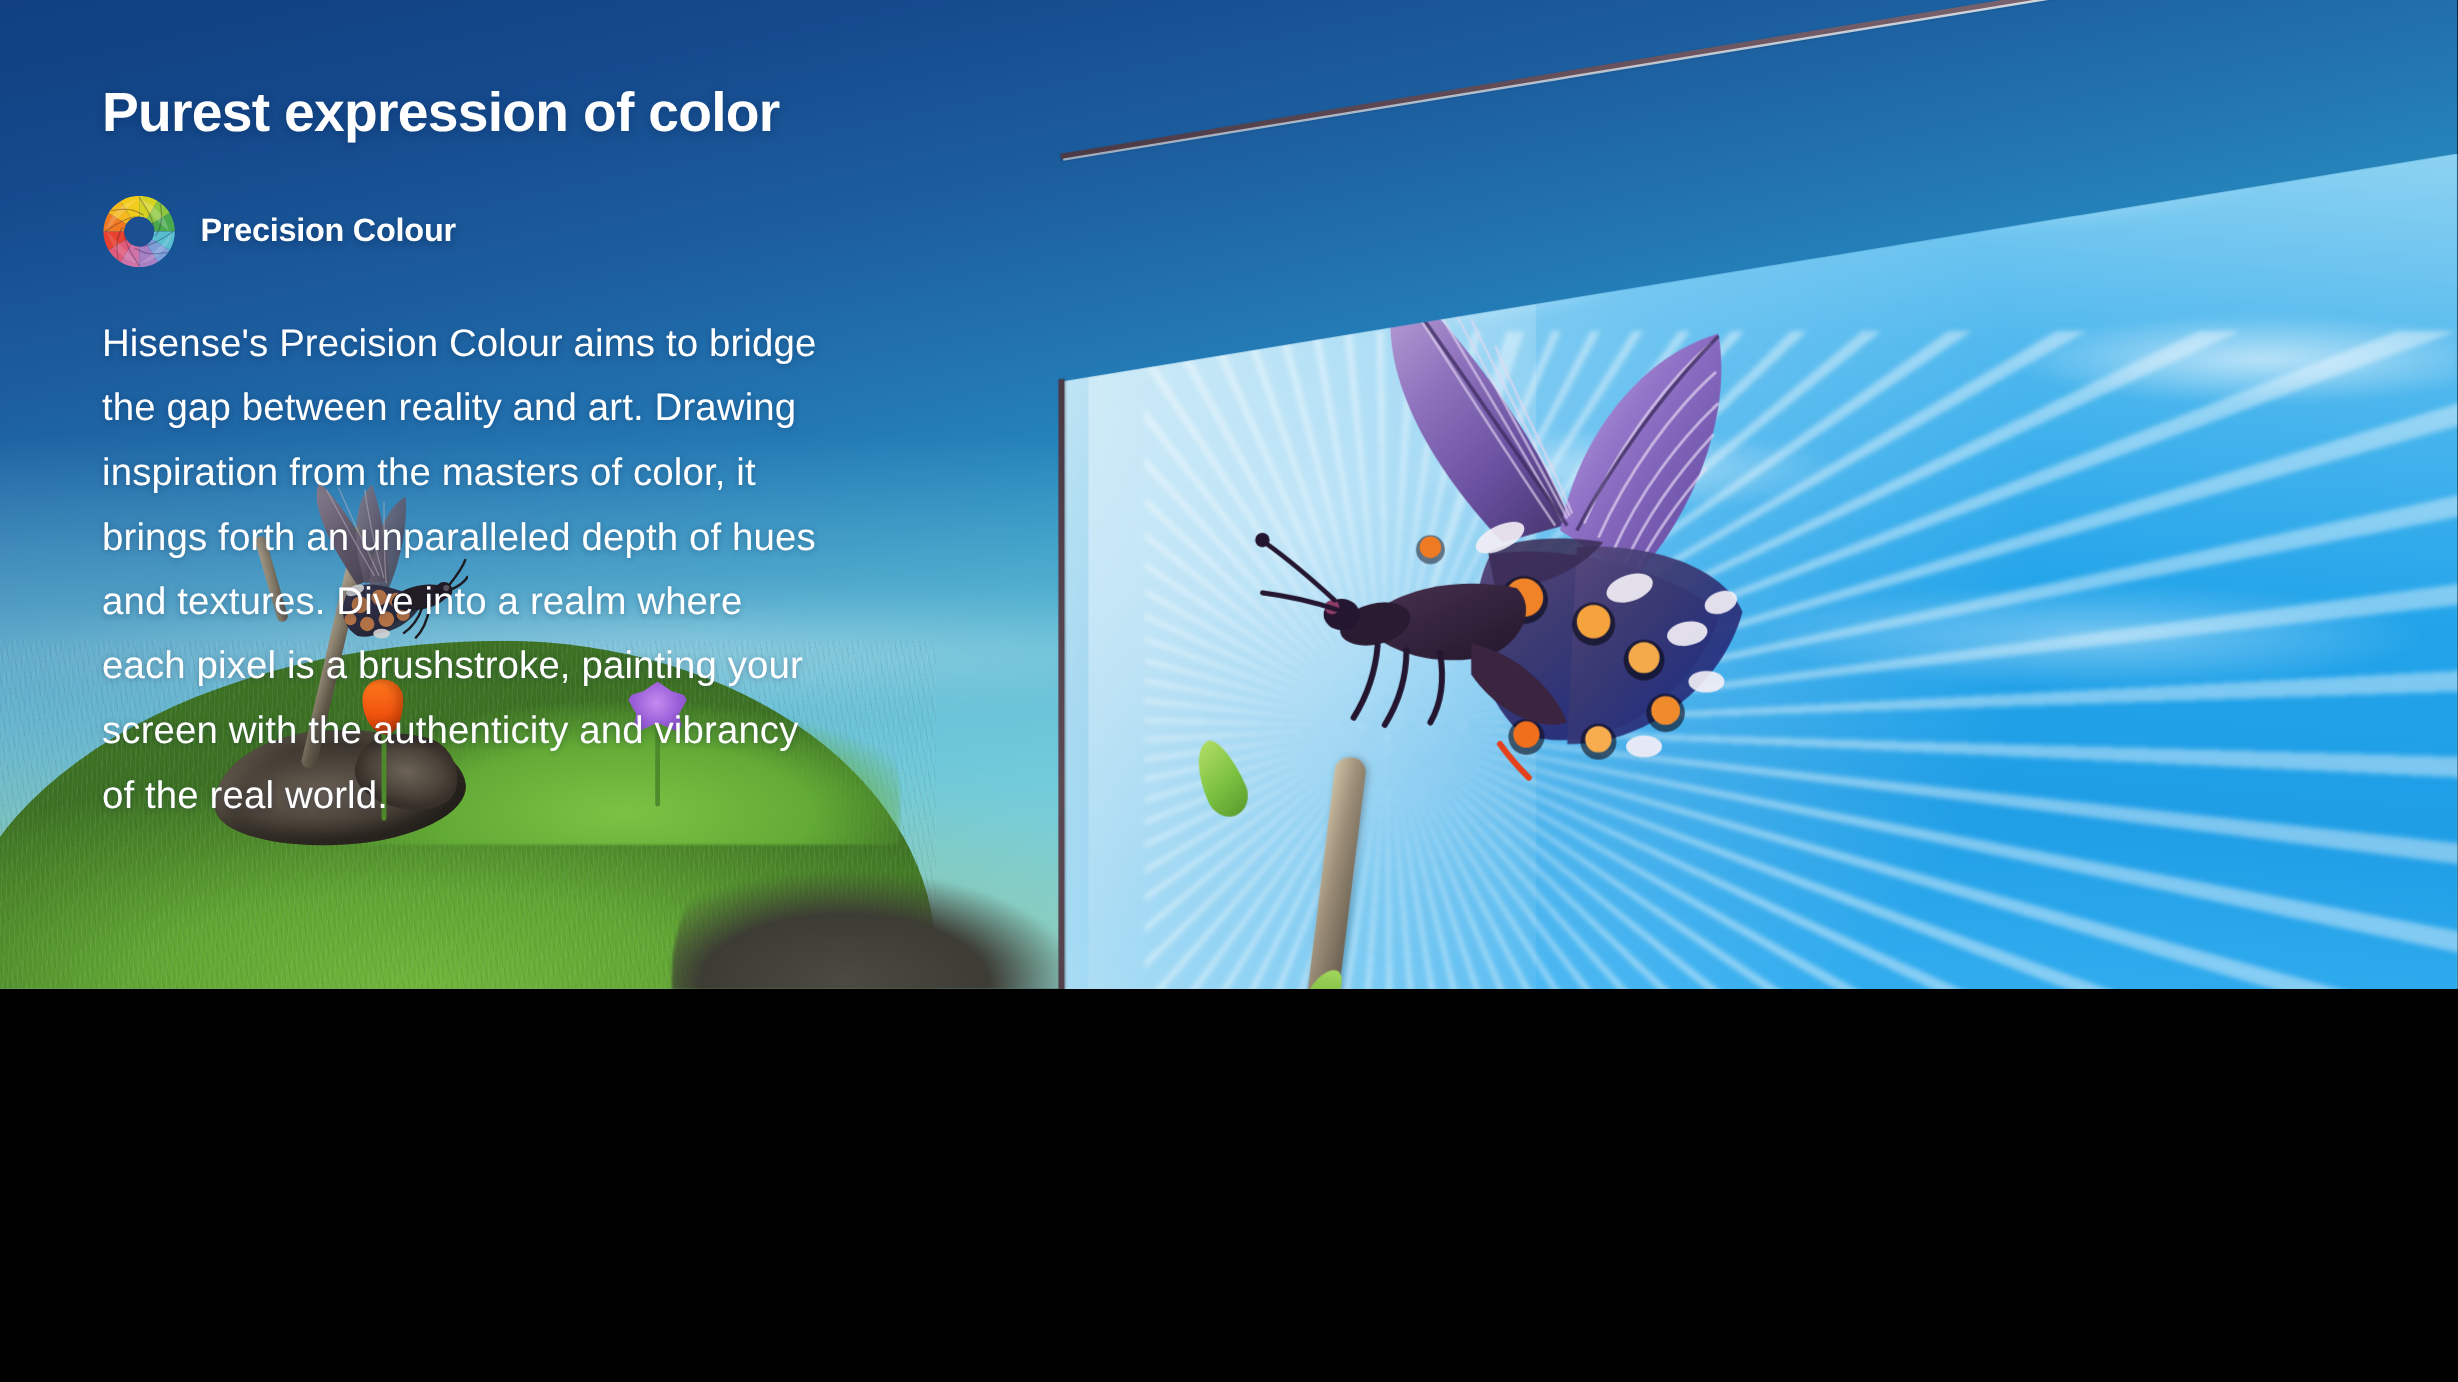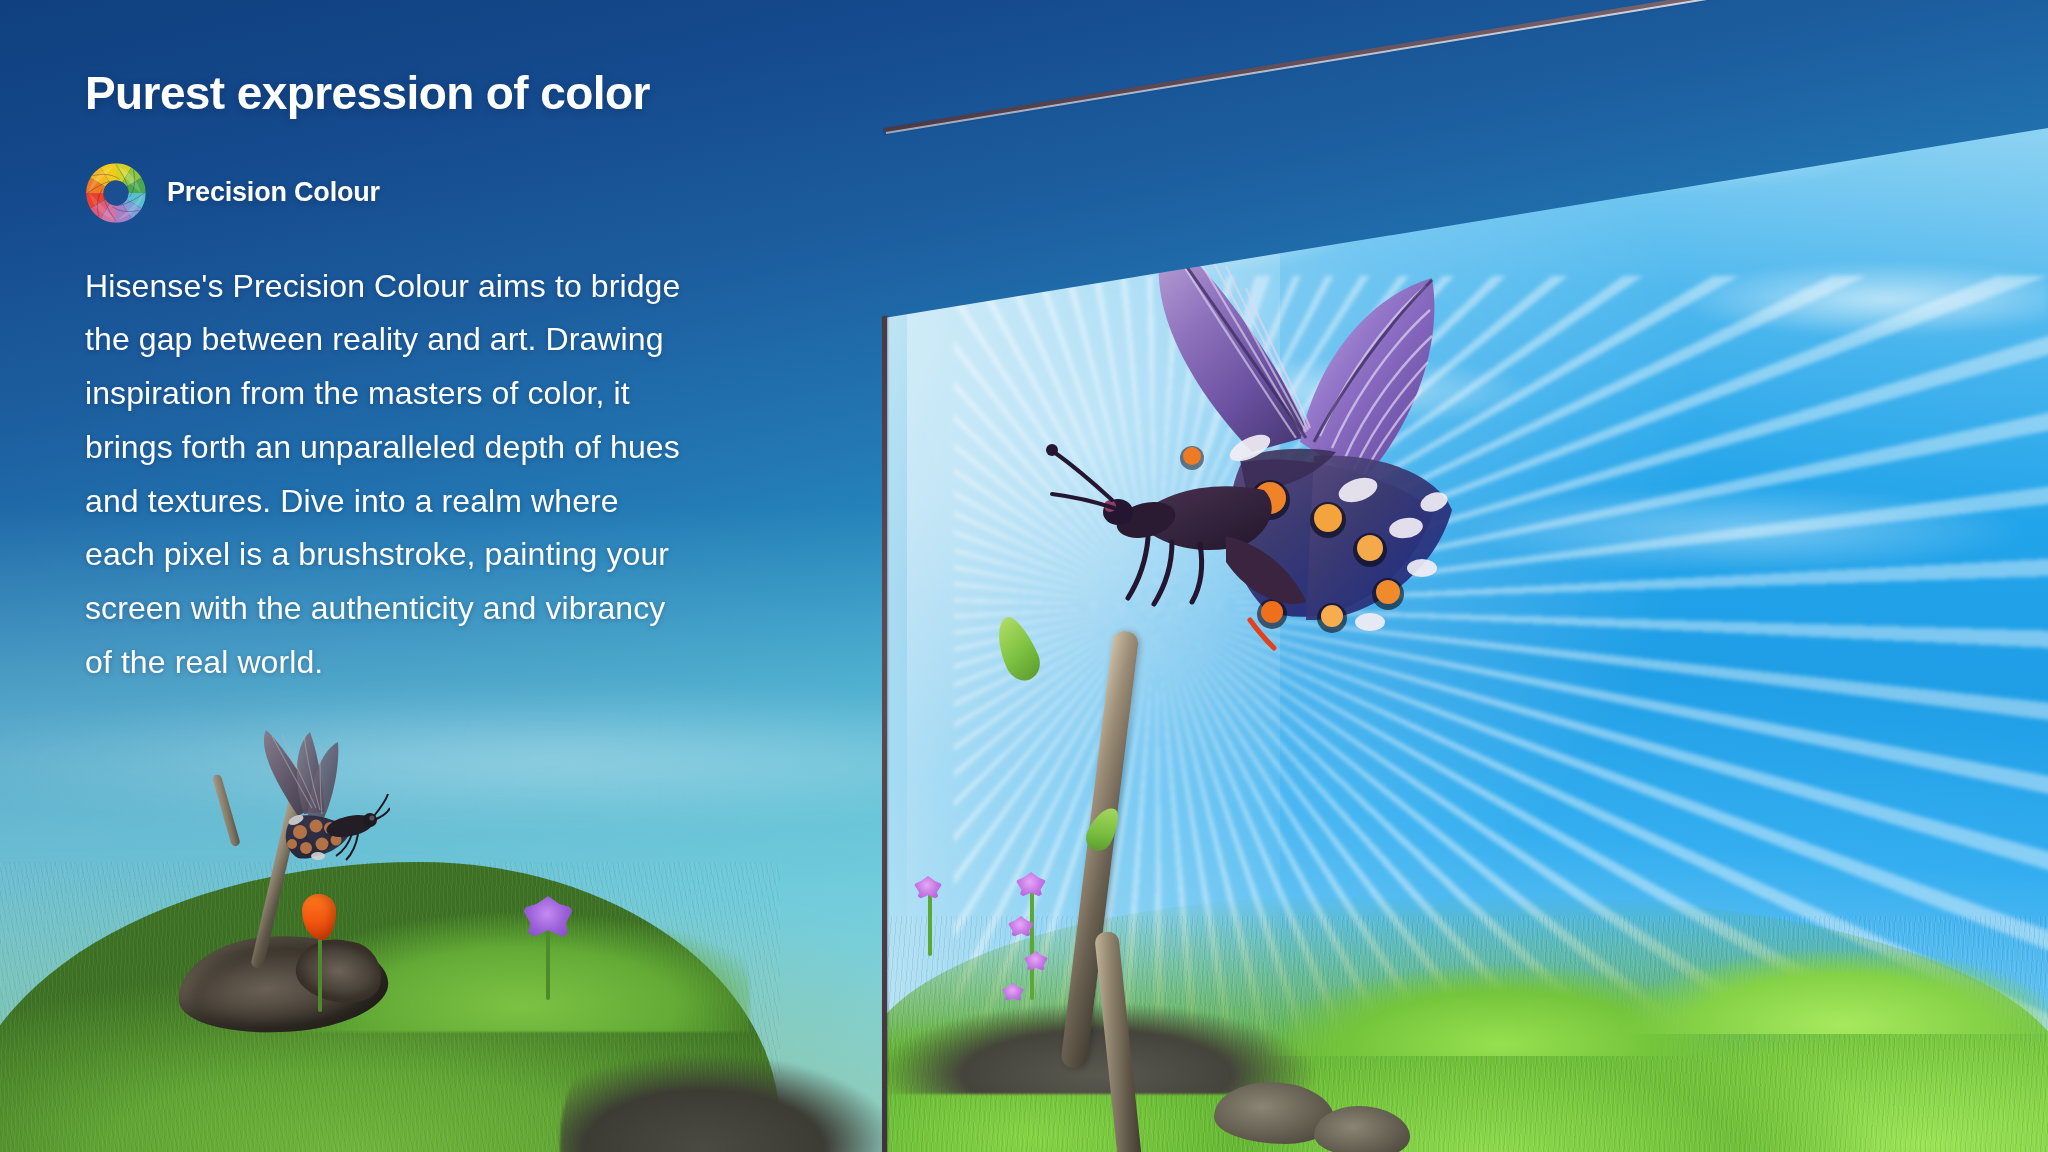--- a/index.html
+++ b/index.html
@@ -1,21 +1,21 @@
 <!DOCTYPE html>
 <html><head>
 <meta charset="utf-8">
 <title>Precision Colour</title>
 <style>
   * { margin:0; padding:0; box-sizing:border-box; }
   html,body { width:2048px; height:1152px; overflow:hidden; background:#000; }
   body { font-family:"Liberation Sans", sans-serif; }
 
   .stage {
-    position:relative; width:2048px; height:1152px; overflow:hidden;
+    position:relative; width:2048px; height:824px; overflow:hidden;
   }
 
   
   .bg-sky {
     position:absolute; inset:0;
     background:
       linear-gradient(168deg,
         #10407f 0%,
         #14498c 12%,
         #1c5d9e 26%,

